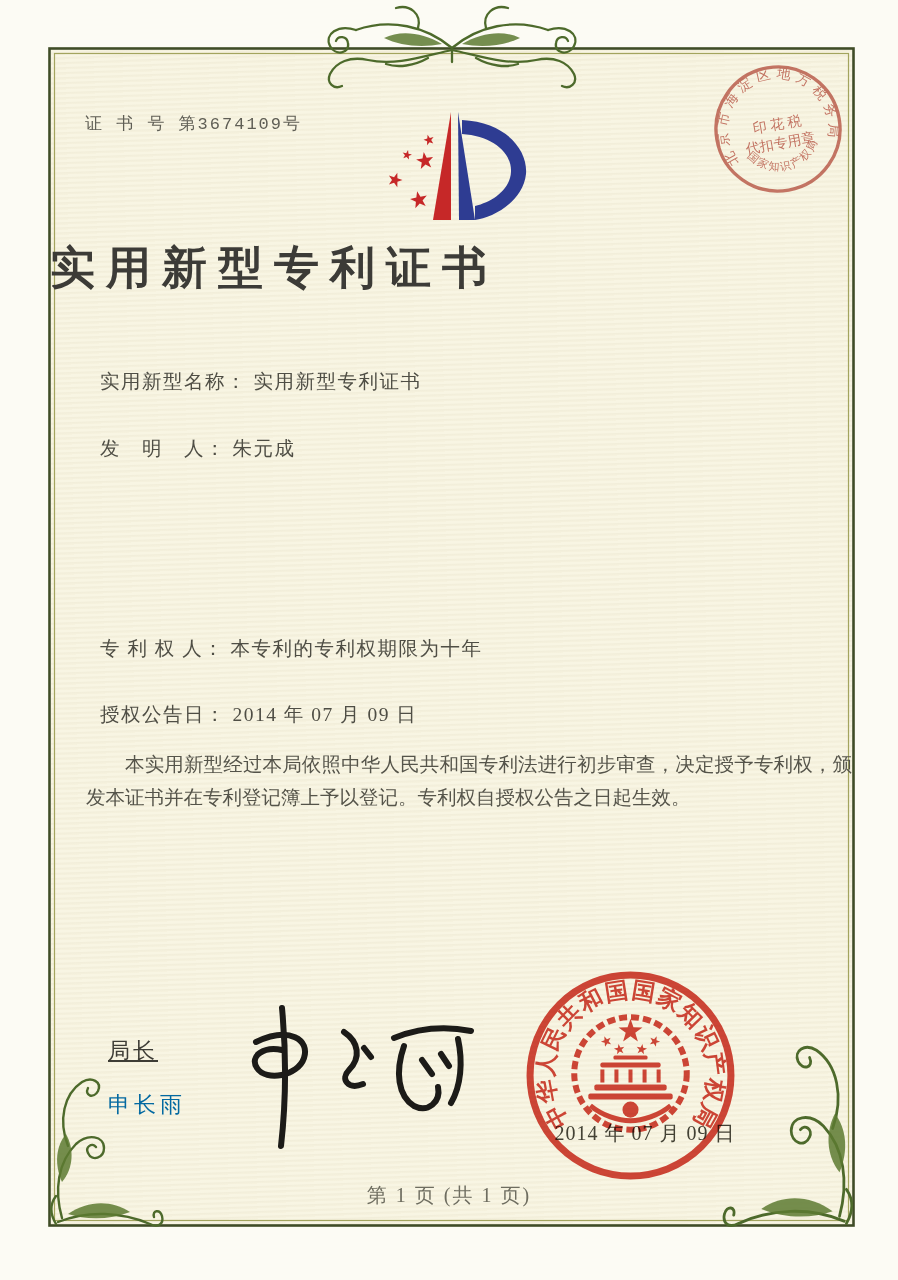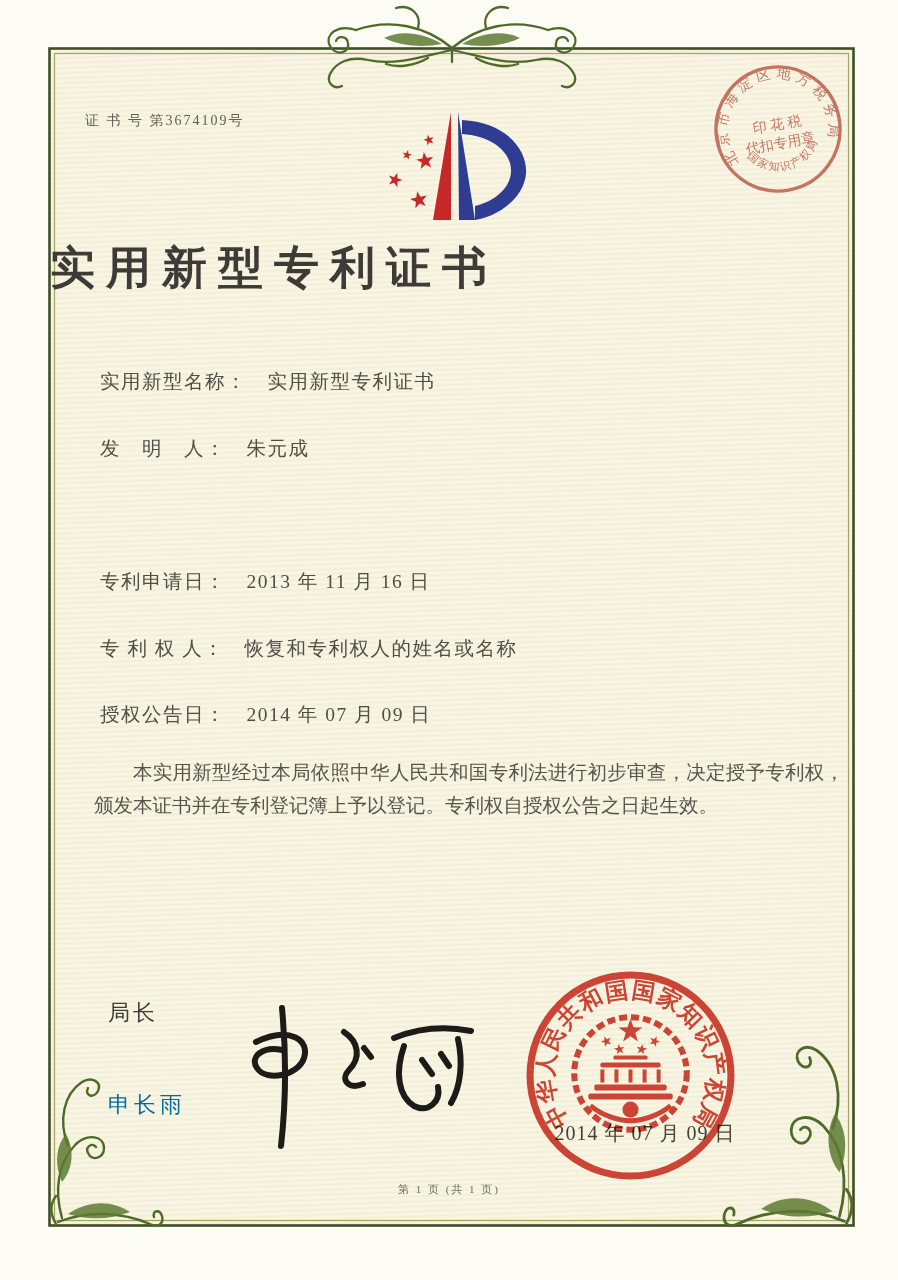--- a/index.html
+++ b/index.html
@@ -4,32 +4,32 @@
 <style>
   html,body{margin:0;padding:0;}
   body{background:#e8e8e4;font-family:"Liberation Serif","DejaVu Serif",serif;}
   #page{position:relative;width:898px;height:1280px;background:#fcfbf4;overflow:hidden;margin:0 auto;}
   
   .inner-bg{position:absolute;left:51px;top:50px;width:801px;height:1175px;
     background:
       repeating-linear-gradient(178deg,#f8f5e3 0px,#f8f5e3 2px,#f2eeda 3px,#f6f2de 5px);
   }
   .abs{position:absolute;}
-  .cert-number{left:85px;top:112px;font-size:14px;letter-spacing:2px;color:#5f5e55;z-index:3;}
+  .cert-number{left:85px;top:112px;font-size:17px;letter-spacing:2px;color:#5f5e55;z-index:3;font-family:Liberation Mono, monospace;}
   .title{left:50px;top:238px;width:800px;font-size:45px;font-weight:600;
     letter-spacing:11px;color:#3c3b37;z-index:3;}
   .field{left:100px;font-size:19.5px;color:#4f4e45;letter-spacing:1.5px;z-index:3;white-space:nowrap;}
-  .field .lab{margin-right:14px;}
+  .field .lab{margin-right:0;}
   .paras{left:86px;top:748px;width:766px;z-index:3;color:#55544a;}
-  .paras p{margin:8px;font-size:19.5px;line-height:33px;text-indent:2em;text-align:justify;}
-  .director-title{left:108px;top:998px;font-size:22px;letter-spacing:3px;color:#3e3d36;z-index:3;}
+  .paras p{margin:0;font-size:19.5px;line-height:33px;text-indent:2em;text-align:justify;}
+  .director-title{left:108px;top:1036px;font-size:22px;letter-spacing:3px;color:#3e3d36;z-index:3;text-decoration:underline;}
   .director-name{left:108px;top:1090px;font-size:22px;letter-spacing:4px;color:#0369a1;z-index:3;}
   .seal-date{left:535px;top:1120px;width:220px;text-align:center;font-size:20px;letter-spacing:1px;
     color:#45443b;z-index:6;mix-blend-mode:multiply;}
-  .footer{left:0;top:1182px;width:898px;text-align:center;font-size:11px;letter-spacing:2px;color:#6e6d60;z-index:3;}
+  .footer{left:0;top:1182px;width:898px;text-align:center;font-size:20px;letter-spacing:2px;color:#6e6d60;z-index:3;}
   svg{display:block;}
   .seal-svg{left:518px;top:963px;z-index:5;opacity:.9;mix-blend-mode:multiply;}
   .stamp-svg{left:703px;top:54px;z-index:4;opacity:.8;mix-blend-mode:multiply;transform:rotate(-10deg);}
   .logo-svg{left:372px;top:98px;z-index:3;}
   .sig-svg{left:218px;top:998px;z-index:4;}
   .frame-svg{left:0;top:0;z-index:2;}
   .seal-ring-text{font-size:23px;font-weight:bold;letter-spacing:1.5px;fill:#cf3426;}
   .stamp-top-text{font-size:14px;letter-spacing:5px;fill:#bd584c;}
   .stamp-bottom-text{font-size:11px;letter-spacing:1.5px;fill:#bd584c;}
   .stamp-center{font-size:14px;fill:#bd584c;text-anchor:middle;}
@@ -101,27 +101,23 @@
   <div class="abs title">实用新型专利证书</div>
 
   <div class="abs field" style="top:368px">
     <span class="lab">实用新型名称：</span>
     <span>实用新型专利证书</span>
   </div>
   <div class="abs field" style="top:435px">
     <span class="lab">发　明　人：</span>
     <span>朱元成</span>
   </div>
-  <div class="abs field" style="top:568px">
-    <span class="lab">专利申请日：</span>
-    <span>2013 年 11 月 16 日</span>
-  </div>
   <div class="abs field" style="top:635px">
     <span class="lab">专 利 权 人：</span>
-    <span>恢复和专利权人的姓名或名称</span>
+    <span>本专利的专利权期限为十年</span>
   </div>
   <div class="abs field" style="top:701px">
     <span class="lab">授权公告日：</span>
     <span>2014 年 07 月 09 日</span>
   </div>
 
   <div class="abs paras">
     <p>本实用新型经过本局依照中华人民共和国专利法进行初步审查，决定授予专利权，颁发本证书并在专利登记簿上予以登记。专利权自授权公告之日起生效。</p>
   </div>
 

